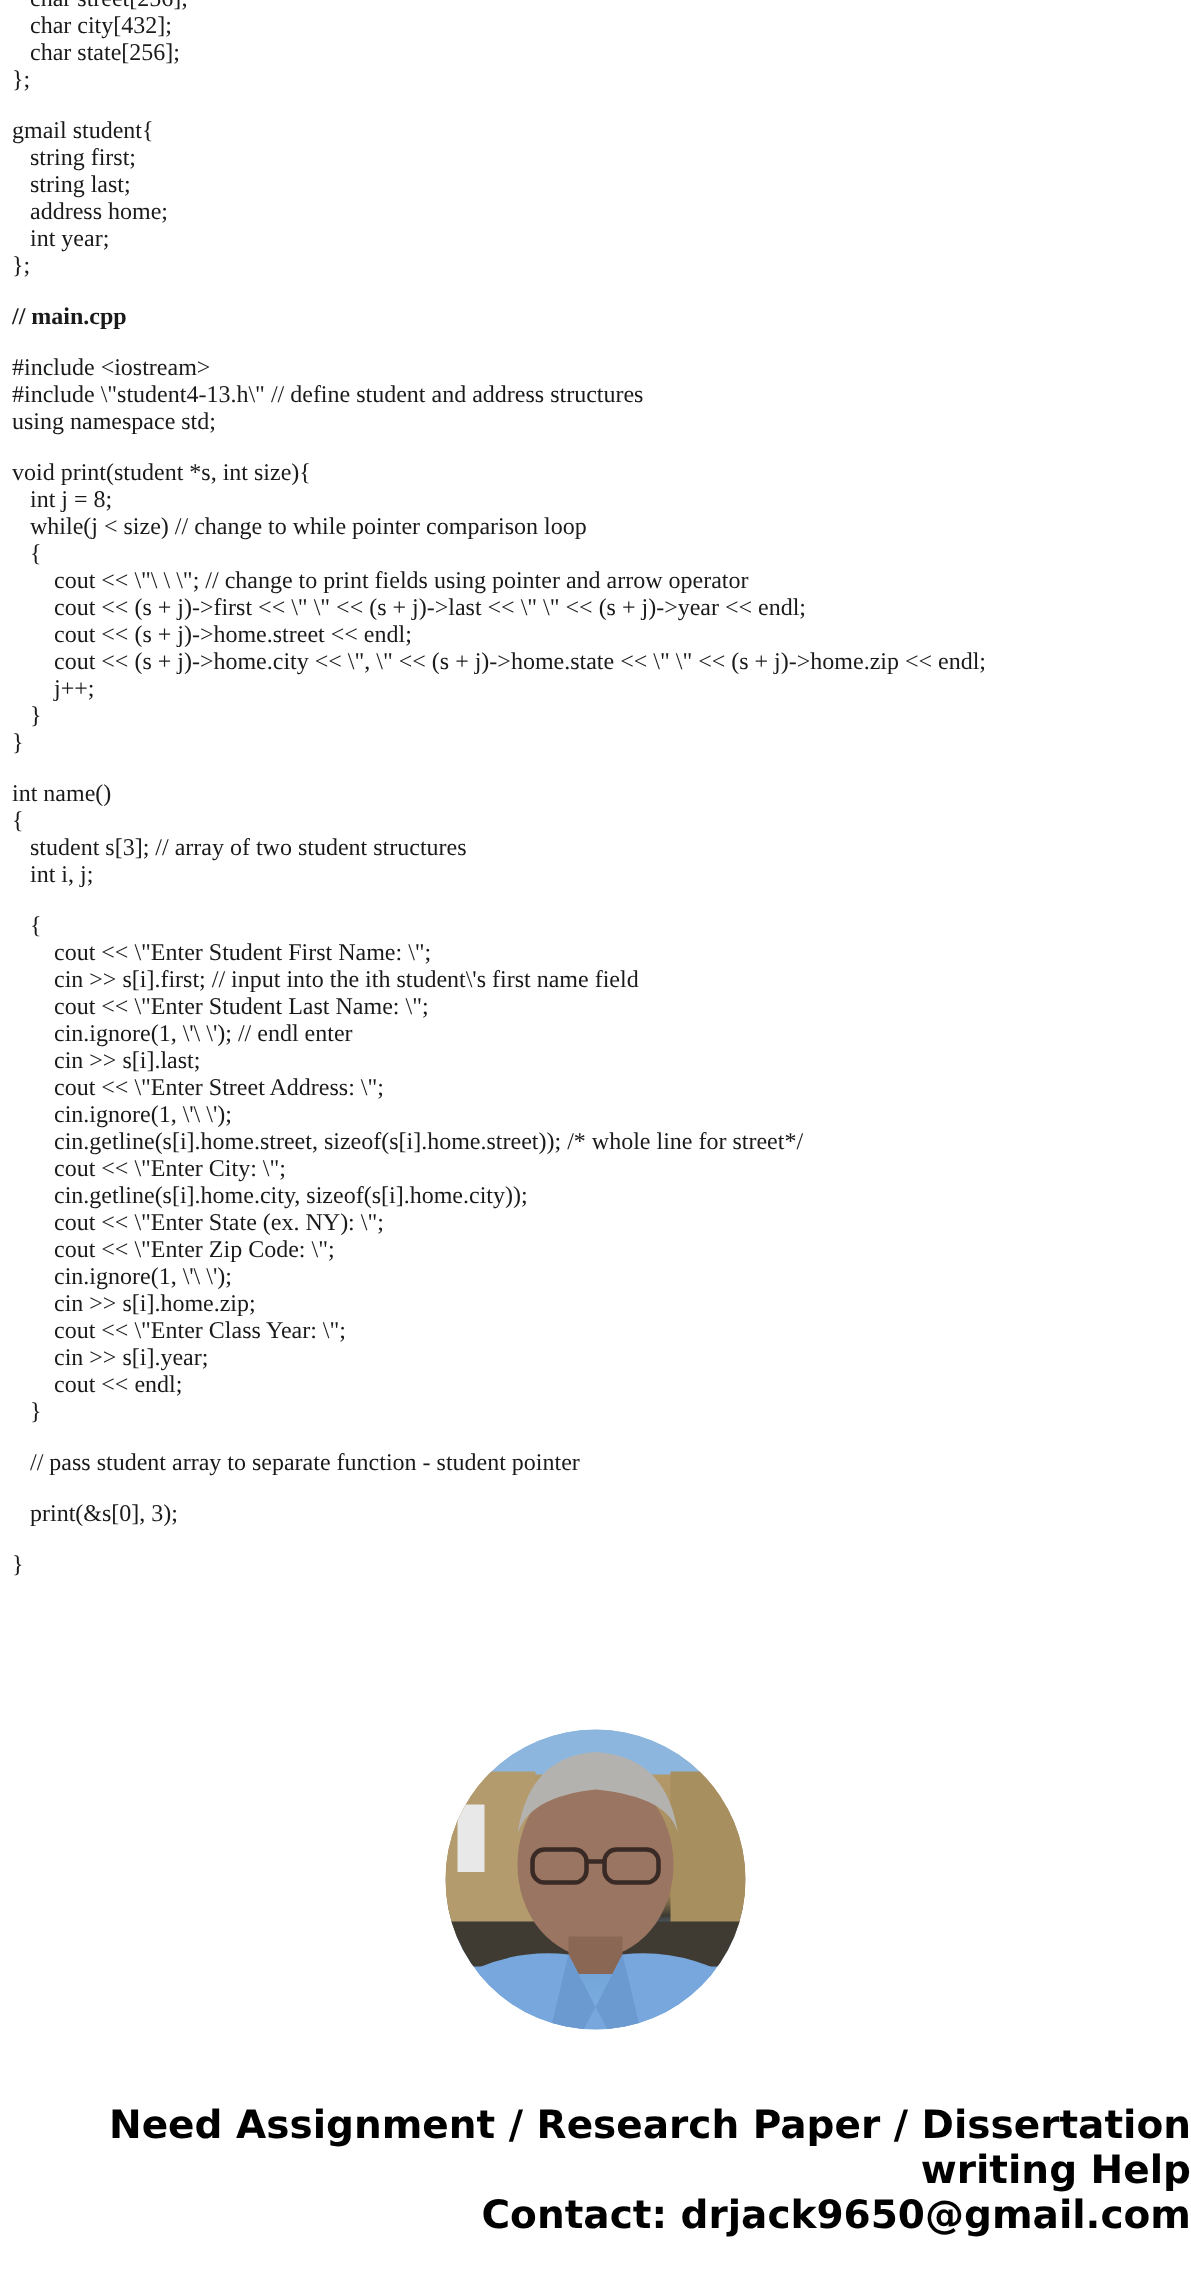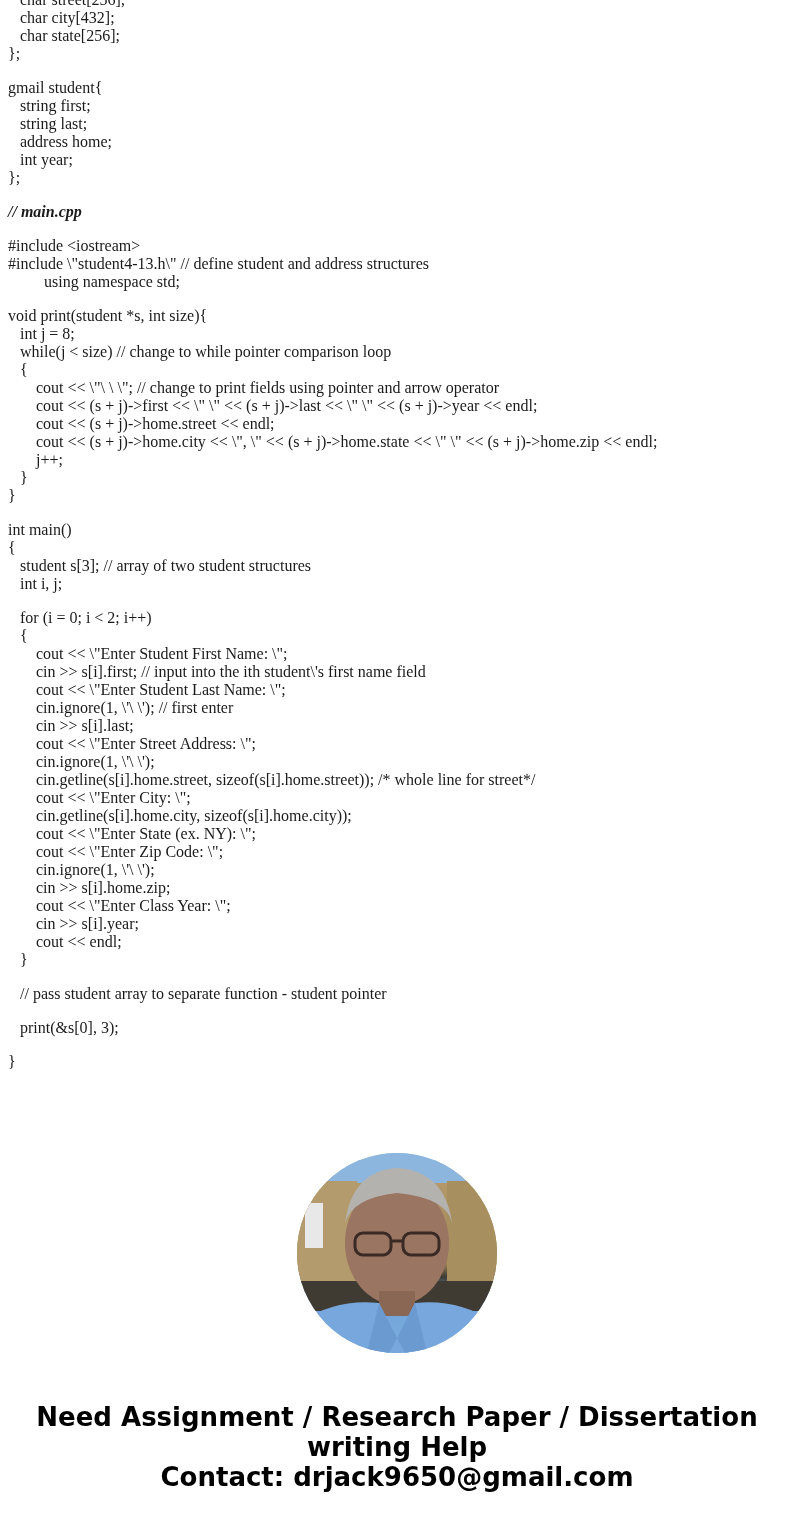--- a/index.html
+++ b/index.html
@@ -8,28 +8,28 @@
     font-family: "Liberation Serif", serif; color: #1a1a1a;
   }
   .code {
     position: absolute; left: 8px; top: -9px;
     font-size: 16px; line-height: 18px;
   }
   .ln { white-space: pre; height: 18px; }
   .gap { height: 16px; }
   .i1 { padding-left: 12px; }
   .i2 { padding-left: 28px; }
-  .bold { font-weight: bold; font-style: italic; }
+  .bold { font-weight: bold; }
   .avatar {
     position: absolute; left: 297px; top: 1153px; width: 200px; height: 200px;
     border-radius: 50%; overflow: hidden;
     background: linear-gradient(180deg, #8fb7de 0%, #8fb7de 8%, #b49a6a 14%, #9e8558 55%, #3d3a33 62%, #6d9fd4 70%, #7fb0e3 100%);
   }
   .footer {
-    position: absolute; left: 0; top: 1402px; width: 794px; text-align: center;
+    position: absolute; left: 0; top: 1402px; width: 794px; text-align: right;
     font-family: "DejaVu Sans", sans-serif; font-weight: bold; font-size: 26px;
     line-height: 30px; color: #000;
   }
 </style>
 </head>
 <body>
 
 <div class="code" id="code">
     <div class="ln i1">char street[256];</div>
     <div class="ln i1">char city[432];</div>
@@ -40,45 +40,44 @@
     <div class="ln i1">string first;</div>
     <div class="ln i1">string last;</div>
     <div class="ln i1">address home;</div>
     <div class="ln i1">int year;</div>
     <div class="ln i0" style="padding-left: 0px;">};</div>
     <div class="gap"></div>
     <div class="ln i0 bold" style="padding-left: 0px;">// main.cpp</div>
     <div class="gap"></div>
     <div class="ln i0" style="padding-left: 0px;">#include &lt;iostream&gt;</div>
     <div class="ln i0" style="padding-left: 0px;">#include \"student4-13.h\" // define student and address structures</div>
-    <div class="ln i0" style="padding-left: 0px; margin-left: 36px;">using namespace std;</div>
+    <div class="ln i0" style="padding-left: 0px;">using namespace std;</div>
     <div class="gap"></div>
     <div class="ln i0" style="padding-left: 0px;">void print(student *s, int size){</div>
     <div class="ln i1">int j = 8;</div>
     <div class="ln i1">while(j &lt; size) // change to while pointer comparison loop</div>
     <div class="ln i1">{</div>
     <div class="ln i2">cout &lt;&lt; \"\ \ \"; // change to print fields using pointer and arrow operator</div>
     <div class="ln i2">cout &lt;&lt; (s + j)-&gt;first &lt;&lt; \" \" &lt;&lt; (s + j)-&gt;last &lt;&lt; \" \" &lt;&lt; (s + j)-&gt;year &lt;&lt; endl;</div>
     <div class="ln i2">cout &lt;&lt; (s + j)-&gt;home.street &lt;&lt; endl;</div>
     <div class="ln i2">cout &lt;&lt; (s + j)-&gt;home.city &lt;&lt; \", \" &lt;&lt; (s + j)-&gt;home.state &lt;&lt; \" \" &lt;&lt; (s + j)-&gt;home.zip &lt;&lt; endl;</div>
     <div class="ln i2">j++;</div>
     <div class="ln i1">}</div>
     <div class="ln i0" style="padding-left: 0px;">}</div>
     <div class="gap"></div>
-    <div class="ln i0" style="padding-left: 0px;">int main()</div>
+    <div class="ln i0" style="padding-left: 0px;">int name()</div>
     <div class="ln i0" style="padding-left: 0px;">{</div>
     <div class="ln i1">student s[3]; // array of two student structures</div>
     <div class="ln i1">int i, j;</div>
     <div class="gap"></div>
-    <div class="ln i1">for (i = 0; i &lt; 2; i++)</div>
     <div class="ln i1">{</div>
     <div class="ln i2">cout &lt;&lt; \"Enter Student First Name: \";</div>
     <div class="ln i2">cin &gt;&gt; s[i].first; // input into the ith student\'s first name field</div>
     <div class="ln i2">cout &lt;&lt; \"Enter Student Last Name: \";</div>
-    <div class="ln i2">cin.ignore(1, \'\ \'); // first enter</div>
+    <div class="ln i2">cin.ignore(1, \'\ \'); // endl enter</div>
     <div class="ln i2">cin &gt;&gt; s[i].last;</div>
     <div class="ln i2">cout &lt;&lt; \"Enter Street Address: \";</div>
     <div class="ln i2">cin.ignore(1, \'\ \');</div>
     <div class="ln i2">cin.getline(s[i].home.street, sizeof(s[i].home.street)); /* whole line for street*/</div>
     <div class="ln i2">cout &lt;&lt; \"Enter City: \";</div>
     <div class="ln i2">cin.getline(s[i].home.city, sizeof(s[i].home.city));</div>
     <div class="ln i2">cout &lt;&lt; \"Enter State (ex. NY): \";</div>
     <div class="ln i2">cout &lt;&lt; \"Enter Zip Code: \";</div>
     <div class="ln i2">cin.ignore(1, \'\ \');</div>
     <div class="ln i2">cin &gt;&gt; s[i].home.zip;</div>

